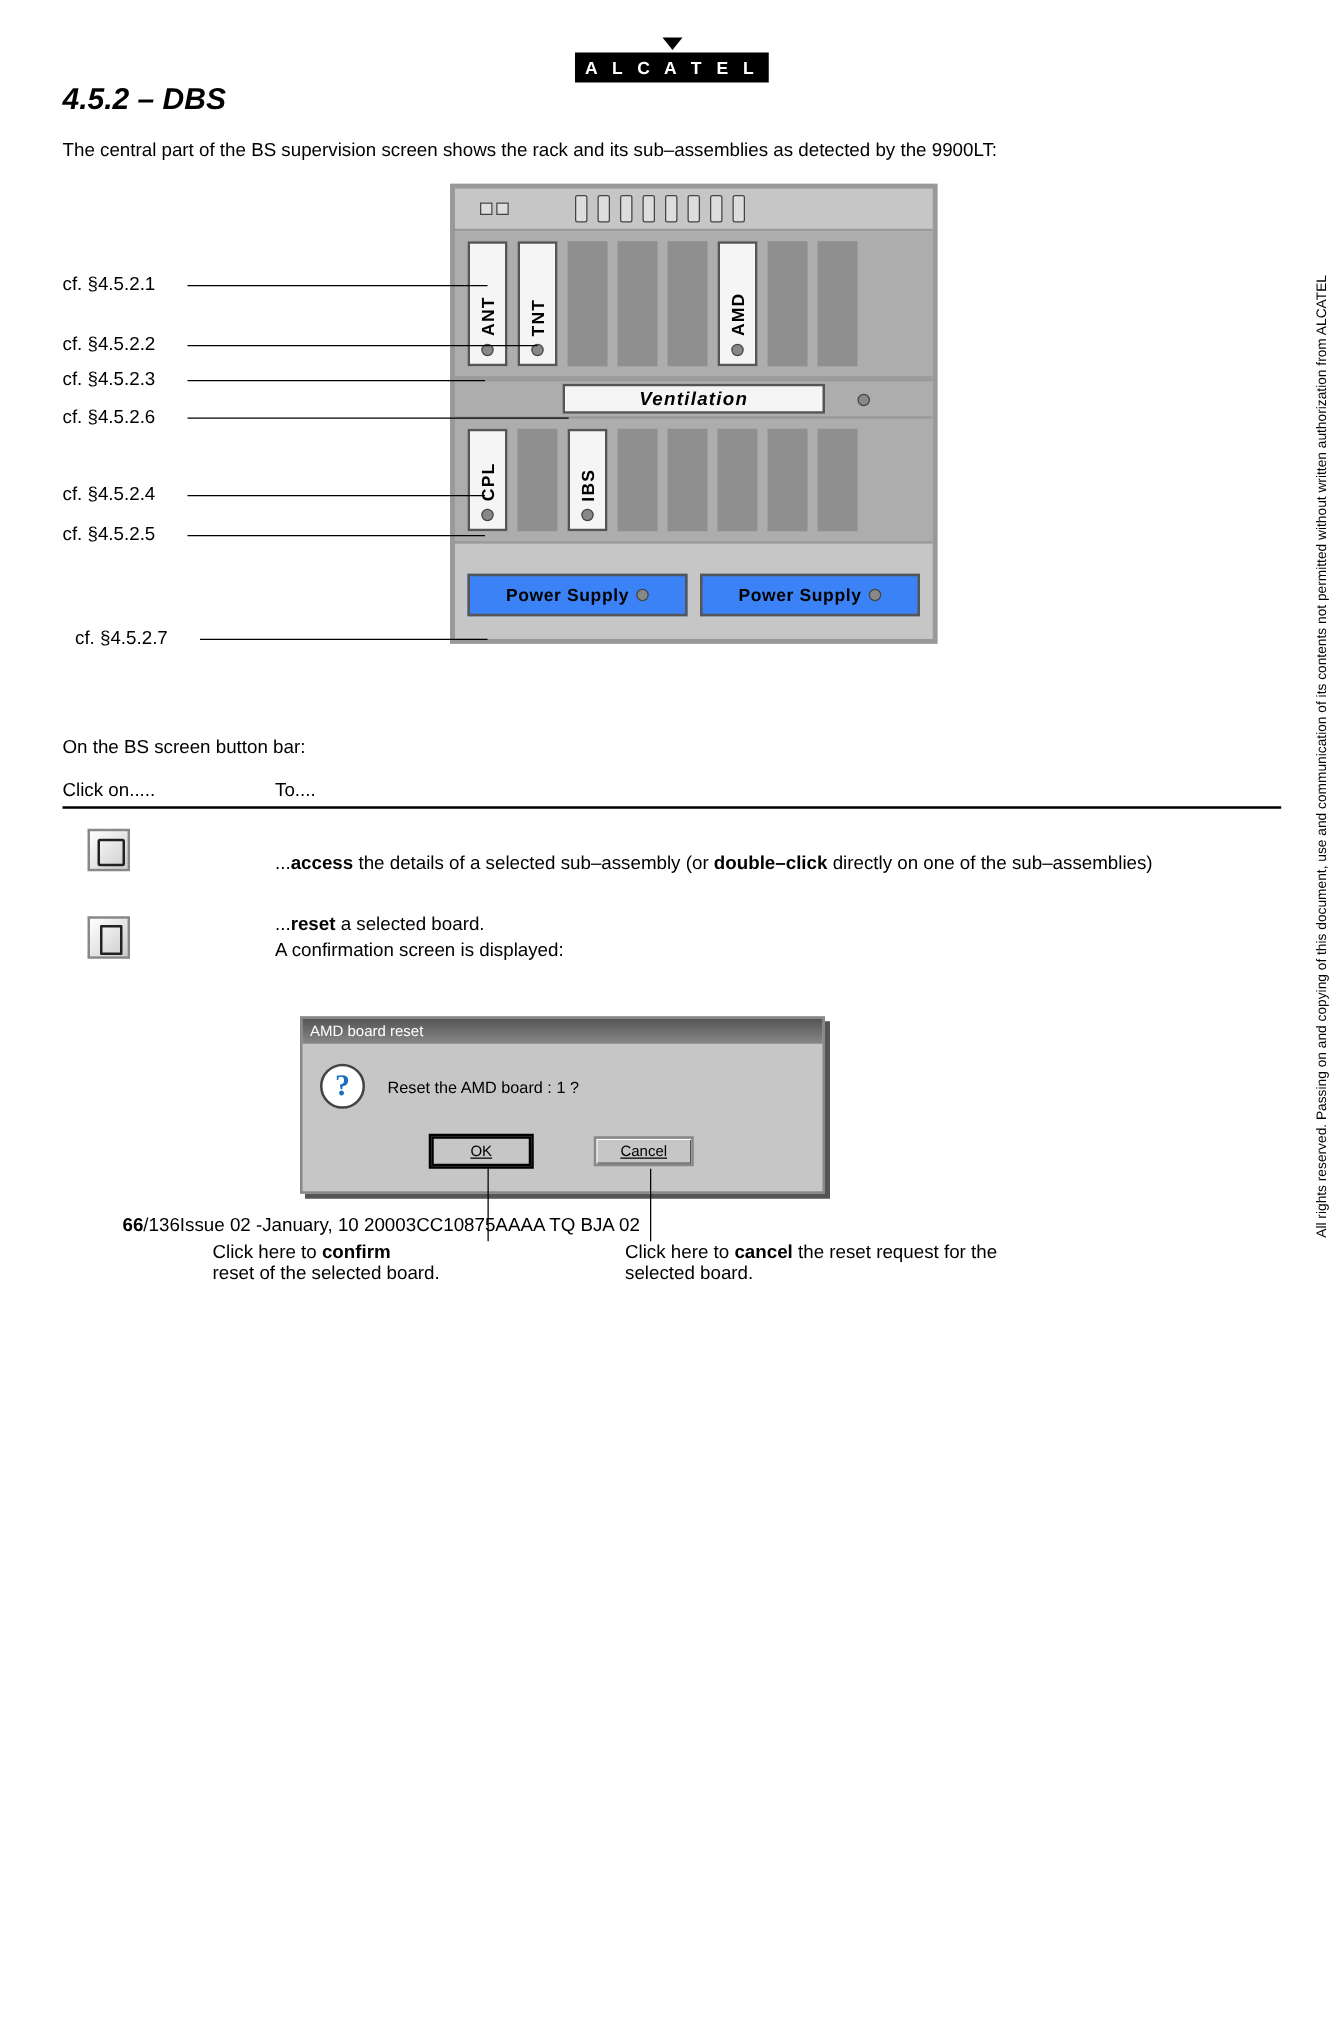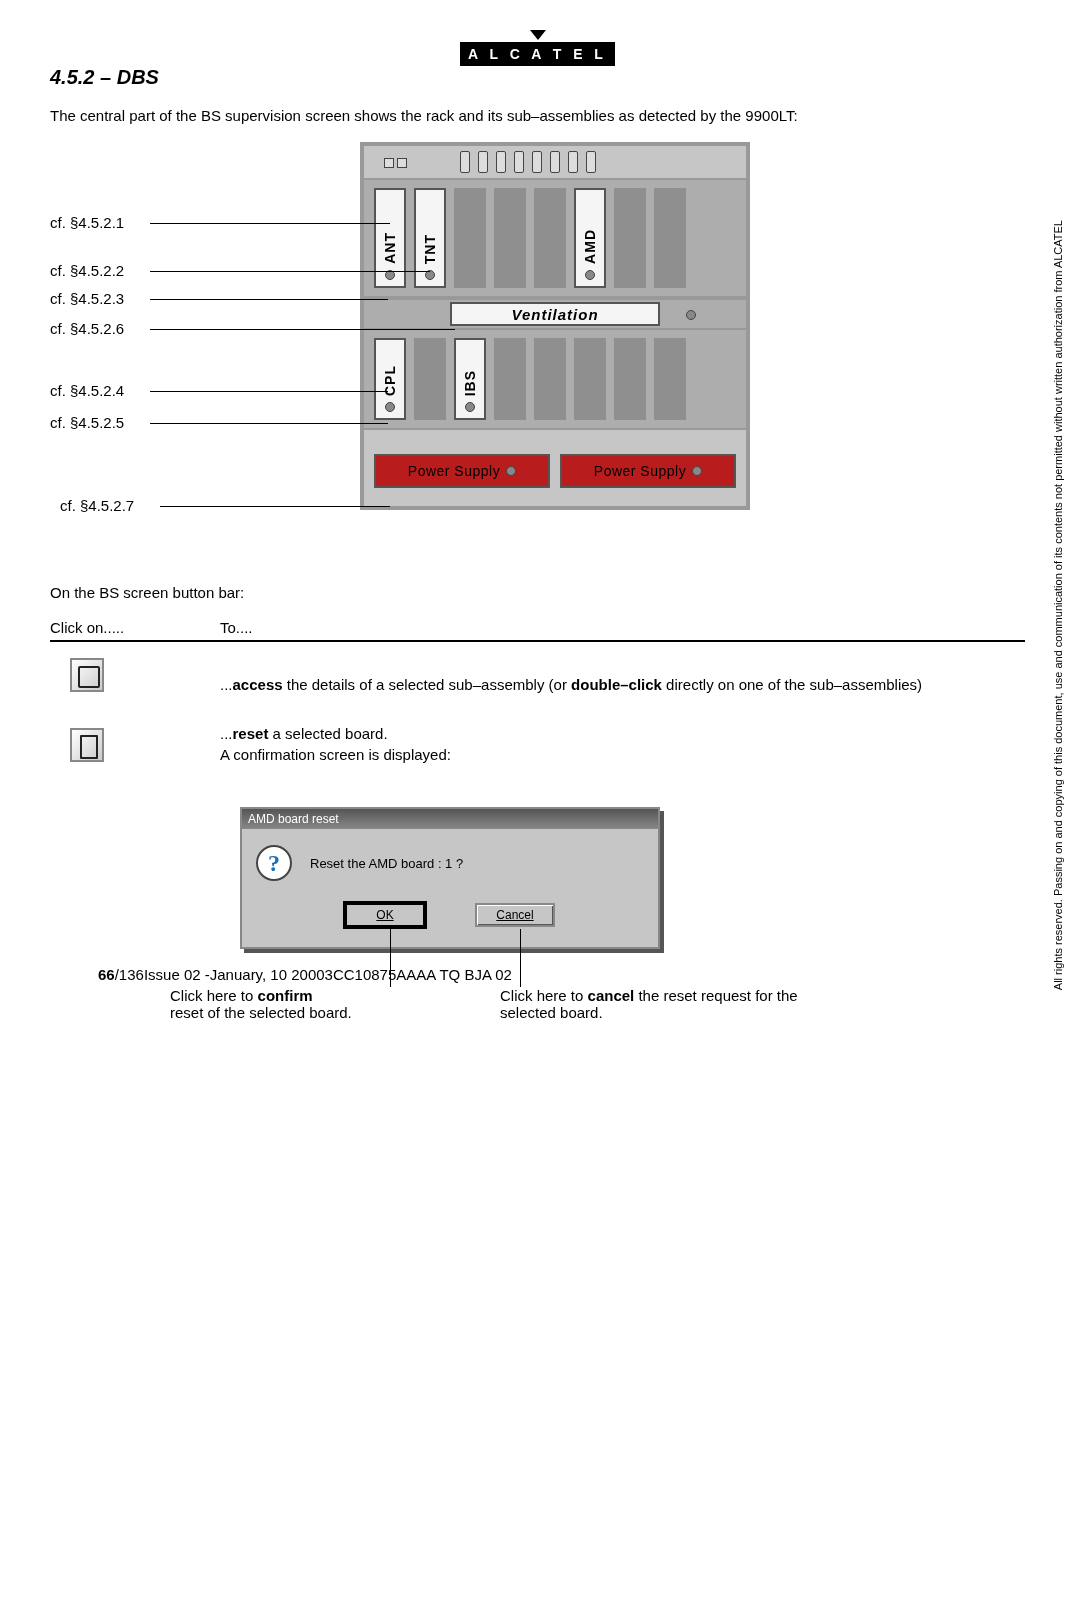--- a/index.html
+++ b/index.html
@@ -31,21 +31,21 @@
   .logo-tri {
     width: 0; height: 0;
     border-left: 8px solid transparent;
     border-right: 8px solid transparent;
     border-top: 10px solid #000;
     display: block;
     margin: 0 auto 2px auto;
   }
 
   h3.section-title {
-    font-size: 20px;
+    font-size: 24px;
     font-weight: bold;
     font-style: italic;
     margin-bottom: 18px;
   }
   .body-text { margin-bottom: 18px; text-align: justify; }
 
   
   .rack-area {
     position: relative;
     width: 100%;
@@ -121,23 +121,23 @@
   .vent-inner .dot {
     position:absolute;right:-38px;top:6px;
     width:10px;height:10px;border-radius:50%;background:#888;border:1px solid #444;
   }
   .power-row {
     background:#c6c6c6;
     padding:14px 10px 18px 10px;
     display:flex;gap:10px;
   }
   .psu {
-    flex:1;border:2px solid #555;background:#b91c1c;
+    flex:1;border:2px solid #555;background:#3b82f6;
     height:34px;display:flex;align-items:center;justify-content:center;
-    font-weight:normal;font-size:14px;letter-spacing:0.5px;
+    font-weight:bold;font-size:14px;letter-spacing:0.5px;
     position:relative;
     text-align:center;
   }
   .psu .dot {
     width:10px;height:10px;border-radius:50%;background:#888;border:1px solid #444;
     margin-left:6px;
   }
 
   .callout {
     position:absolute;

